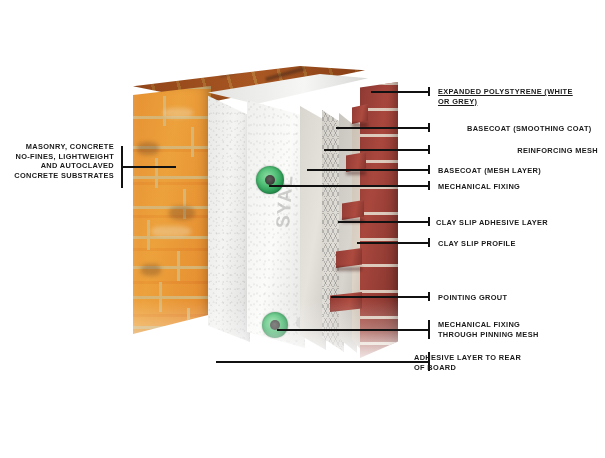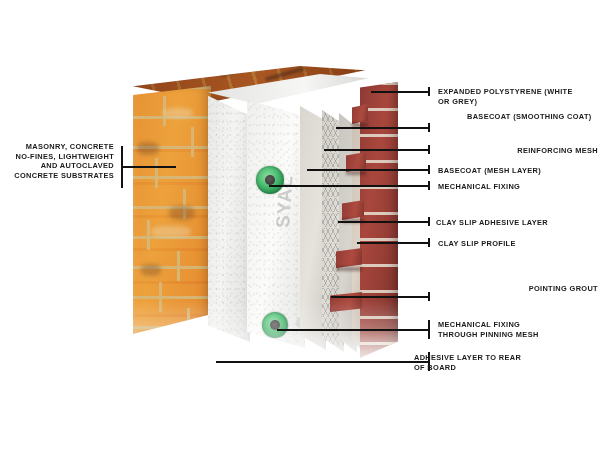--- a/index.html
+++ b/index.html
@@ -313,26 +313,26 @@
 AND AUTOCLAVED
 CONCRETE SUBSTRATES</div>
     <div class="tick" style="left:121px; top:146px; height:42px;"></div>
     <div class="leader" style="left:122px; top:166px; width:54px;"></div>
   </div>
 
   <div>
 
     <div class="leader" style="left:371px; top:91px;  width:58px;"></div>
     <div class="tick" style="left:428px; top:87px;  height:9px;"></div>
-    <div class="label right" style="left:438px; top:87px; width:160px;">EXPANDED POLYSTYRENE (WHITE
+    <div class="label right" style="left:438px; top:87px; width:160px;text-decoration:underline;">EXPANDED POLYSTYRENE (WHITE
 OR GREY)</div>
 
     <div class="leader" style="left:336px; top:127px; width:93px;"></div>
     <div class="tick" style="left:428px; top:123px; height:9px;"></div>
-    <div class="label right" style="left:438px; top:112px; width:160px;padding-left:29px;">BASECOAT (SMOOTHING COAT)</div>
+    <div class="label right" style="left:438px; top:124px; width:160px;padding-left:29px;">BASECOAT (SMOOTHING COAT)</div>
 
     <div class="leader" style="left:324px; top:149px; width:105px;"></div>
     <div class="tick" style="left:428px; top:145px; height:9px;"></div>
     <div class="label right" style="left:438px; top:146px; width:160px;text-align:right;">REINFORCING MESH</div>
 
     <div class="leader" style="left:307px; top:169px; width:122px;"></div>
     <div class="tick" style="left:428px; top:165px; height:9px;"></div>
     <div class="label right" style="left:438px; top:166px; width:160px;">BASECOAT (MESH LAYER)</div>
 
     <div class="leader" style="left:269px; top:185px; width:160px;"></div>
@@ -342,21 +342,21 @@
     <div class="leader" style="left:338px; top:221px; width:91px;"></div>
     <div class="tick" style="left:428px; top:217px; height:9px;"></div>
     <div class="label right" style="left:436px; top:218px; width:160px;">CLAY SLIP ADHESIVE LAYER</div>
 
     <div class="leader" style="left:357px; top:242px; width:72px;"></div>
     <div class="tick" style="left:428px; top:238px; height:9px;"></div>
     <div class="label right" style="left:438px; top:239px; width:160px;">CLAY SLIP PROFILE</div>
 
     <div class="leader" style="left:331px; top:296px; width:98px;"></div>
     <div class="tick" style="left:428px; top:292px; height:9px;"></div>
-    <div class="label right" style="left:438px; top:284px; width:160px;text-align:right;">POINTING GROUT</div>
+    <div class="label right" style="left:438px; top:293px; width:160px;">POINTING GROUT</div>
 
     <div class="leader" style="left:277px; top:329px; width:152px;"></div>
     <div class="tick" style="left:428px; top:320px; height:19px;"></div>
     <div class="label right" style="left:438px; top:320px; width:160px;">MECHANICAL FIXING
 THROUGH PINNING MESH</div>
 
     <div class="leader" style="left:216px; top:361px; width:213px;"></div>
     <div class="tick" style="left:428px; top:352px; height:19px;"></div>
     <div class="label right" style="left:414px; top:353px; width:160px;">ADHESIVE LAYER TO REAR
 OF BOARD</div>

